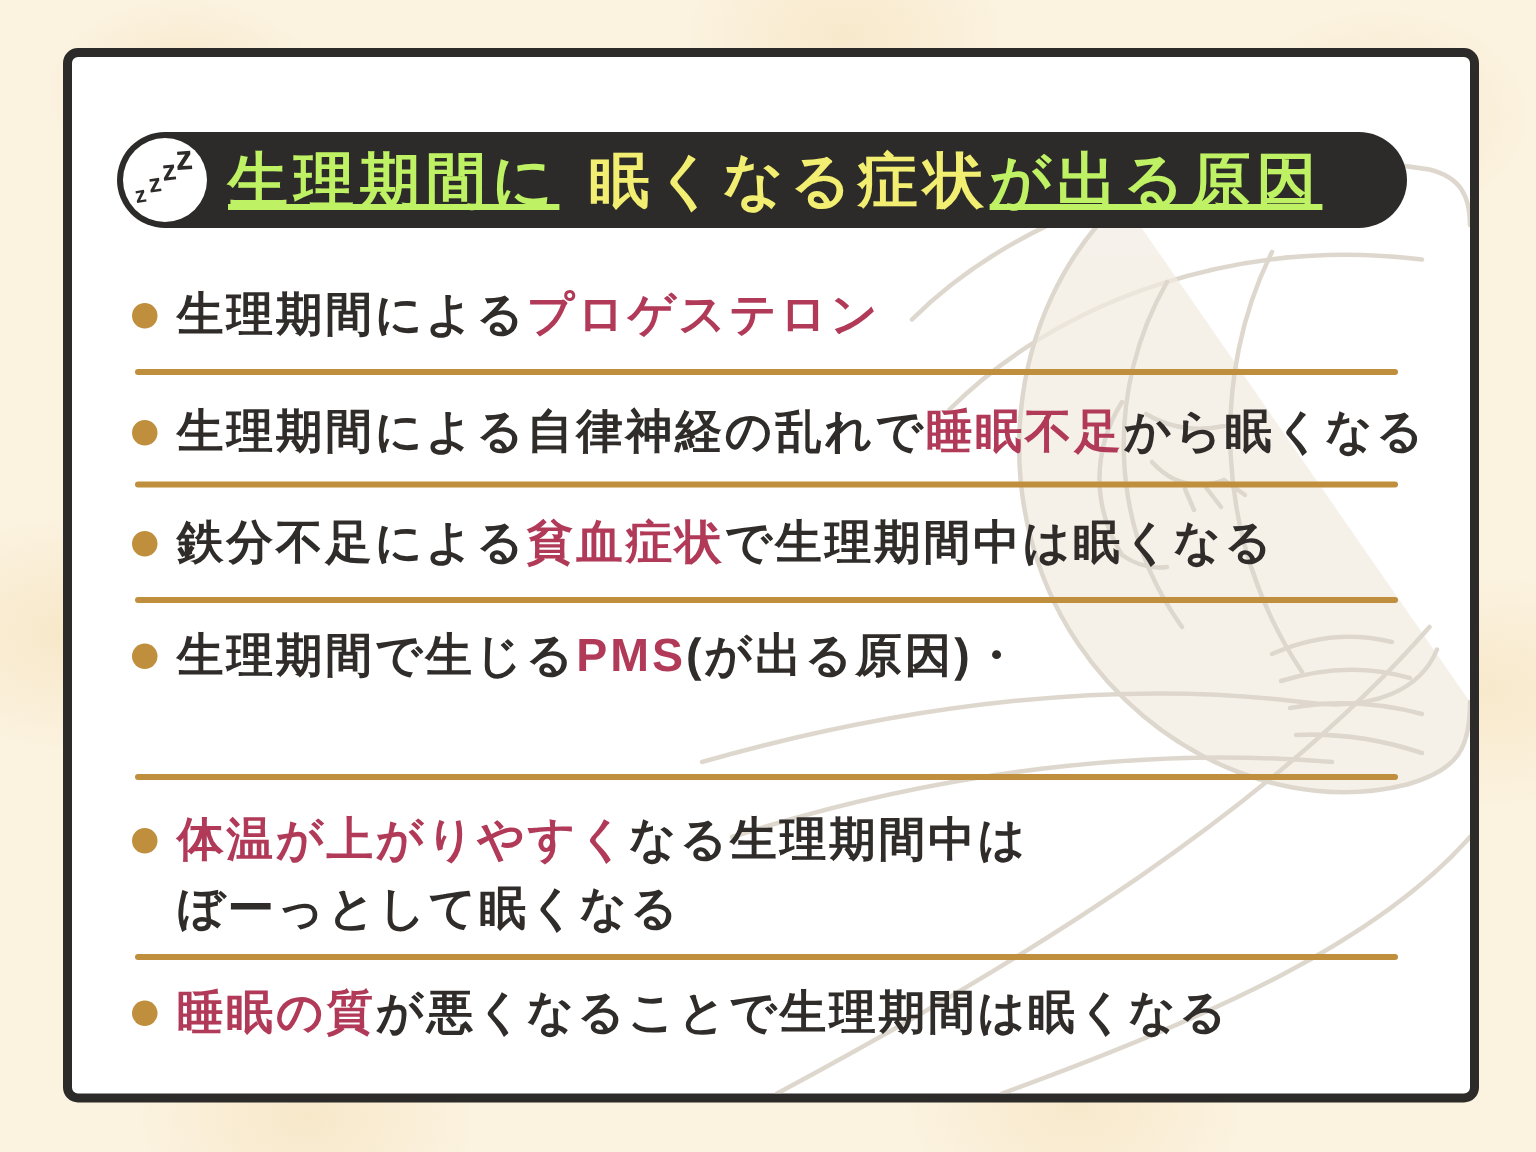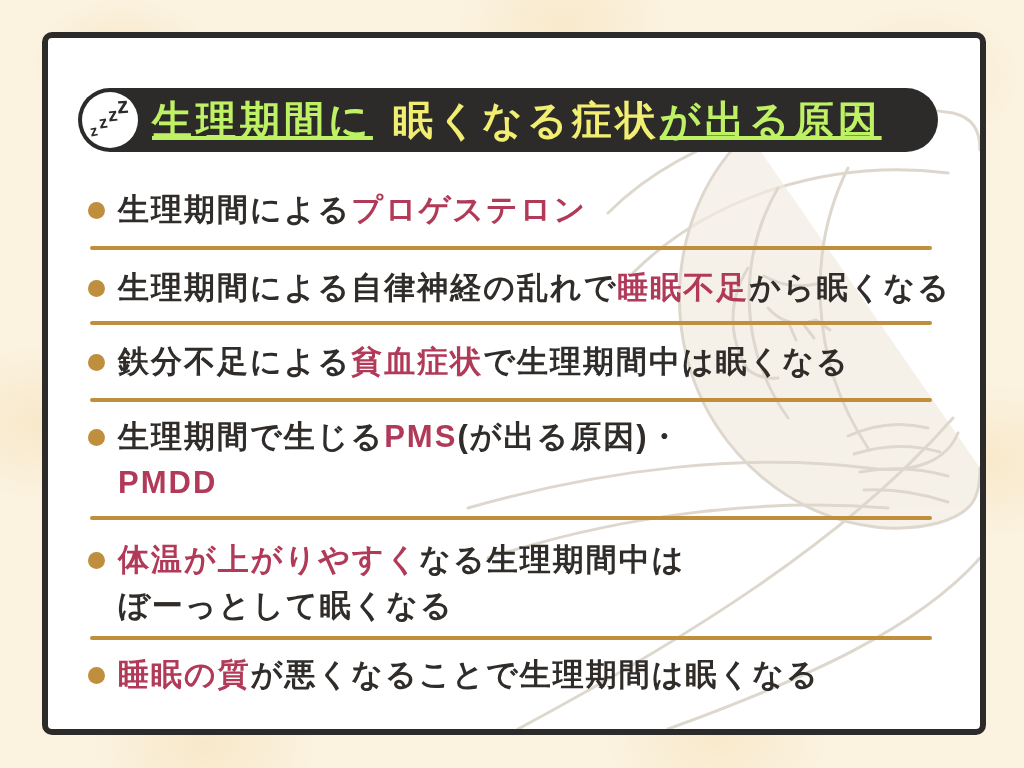--- a/index.html
+++ b/index.html
@@ -135,21 +135,20 @@
           </div>
         </div>
         <div class="row" style="top: 376px;">
           <div class="line">
             <span class="bullet"></span>
             <span class="seg-default">生理期間で生じる</span>
             <span class="seg-accent">PMS</span>
             <span class="seg-default">(が出る原因)・</span>
           </div>
           <div class="line cont">
-            <span class="seg-accent">PMDD</span>
           </div>
         </div>
         <div class="row" style="top: 499px;">
           <div class="line">
             <span class="bullet"></span>
             <span class="seg-accent">体温が上がりやすく</span>
             <span class="seg-default">なる生理期間中は</span>
           </div>
           <div class="line cont">
             <span class="seg-default">ぼーっとして眠くなる</span>

